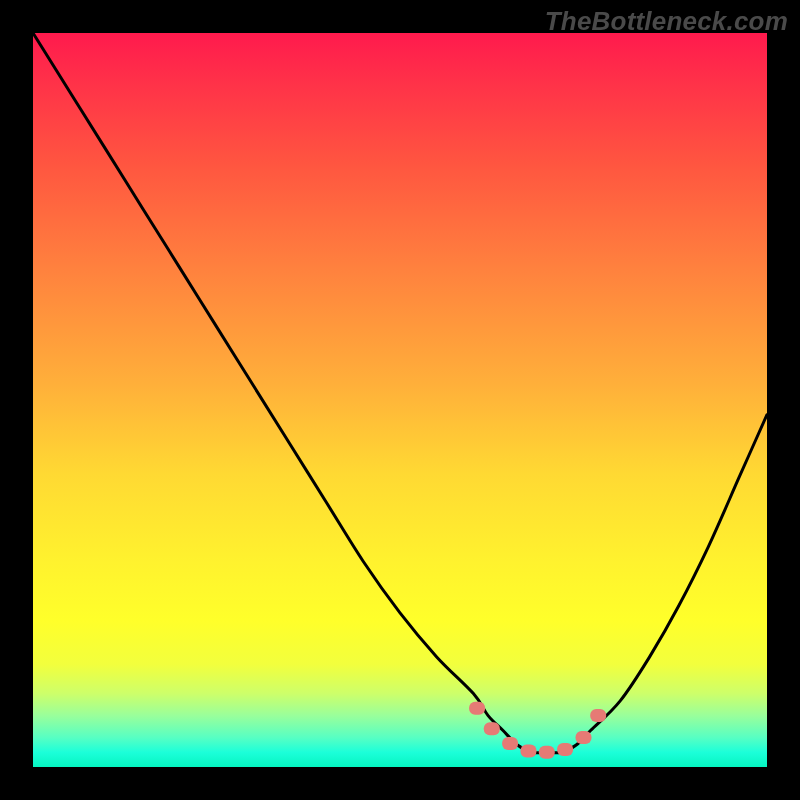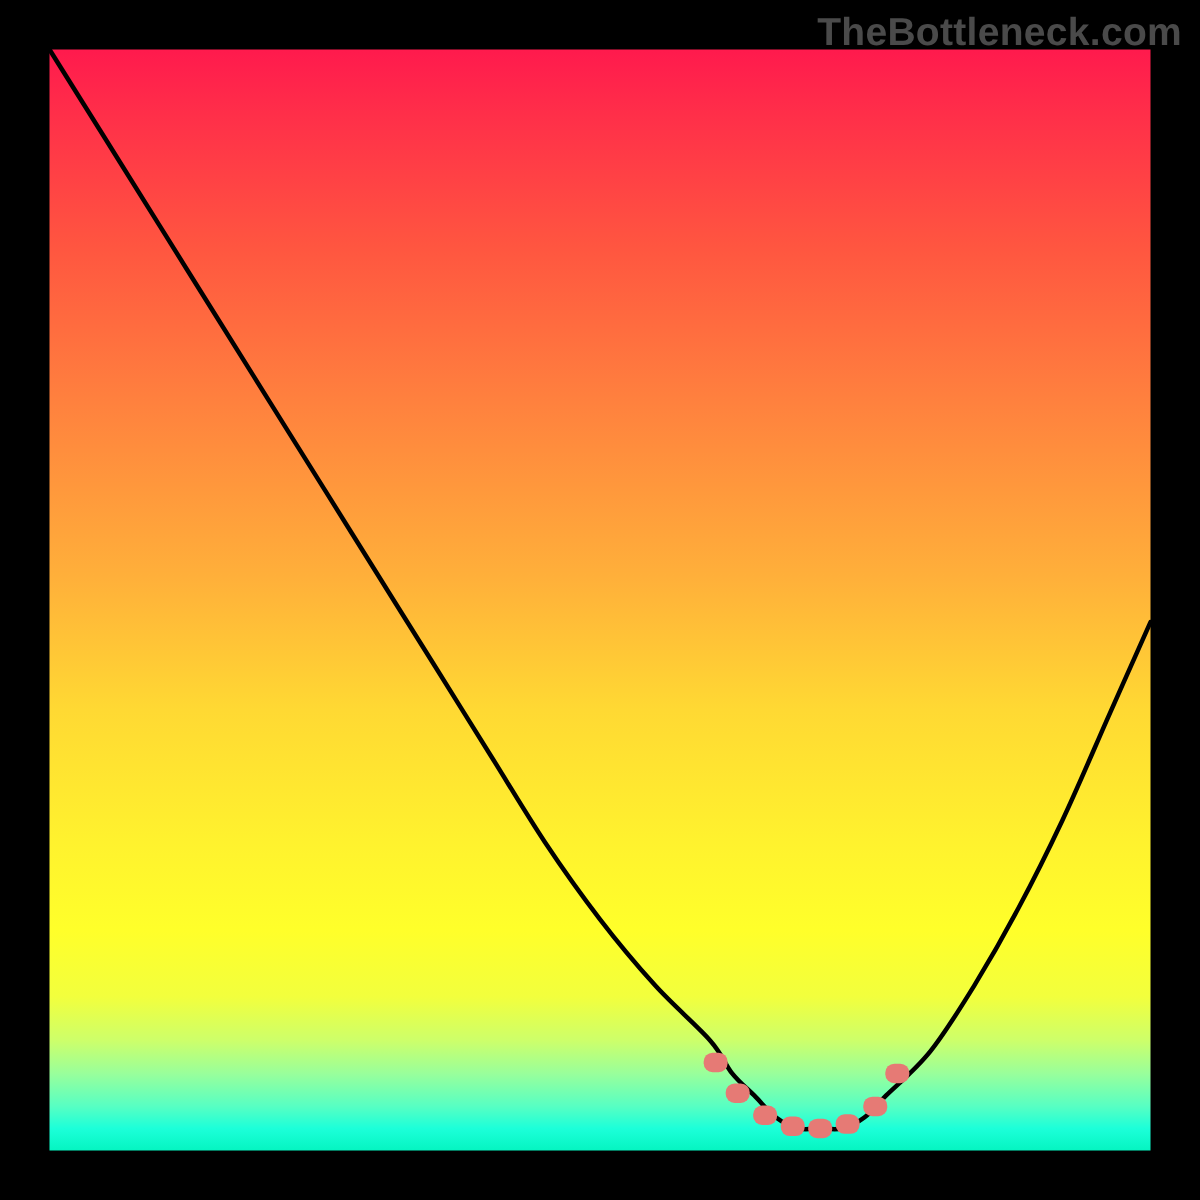--- a/index.html
+++ b/index.html
@@ -2,20 +2,21 @@
 <html><head>
 <meta charset="utf-8">
 <style>
   * { margin: 0; padding: 0; box-sizing: border-box; }
   html, body { width: 800px; height: 800px; overflow: hidden; background: #000; }
   .frame {
     position: relative;
     width: 800px;
     height: 800px;
     background: #000;
+    font-style: italic;
   }
   .watermark {
     position: absolute;
     top: 6px;
     right: 12px;
     color: #4a4a4a;
     font-family: Arial, Helvetica, sans-serif;
     font-size: 26px;
     font-weight: 600;
     letter-spacing: 0.2px;

